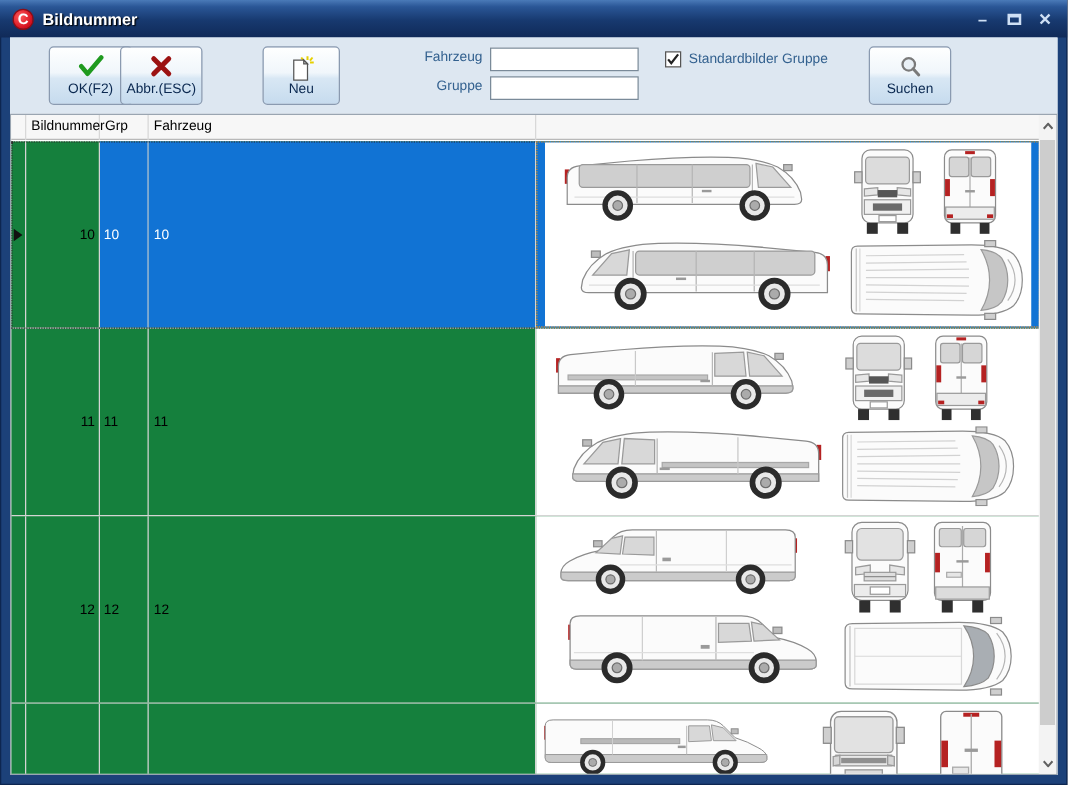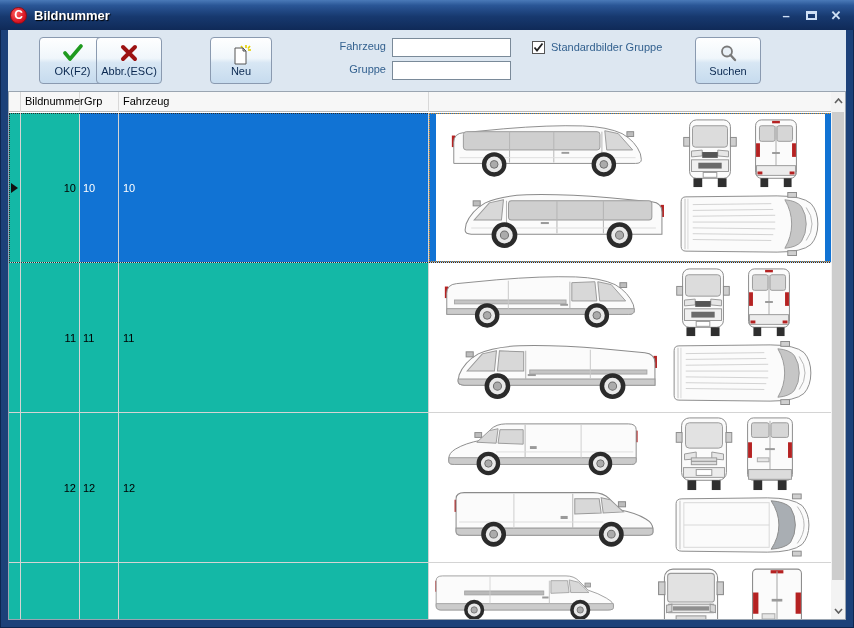--- a/index.html
+++ b/index.html
@@ -37,21 +37,21 @@
   
   .grid{ position:absolute; left:0; top:61px; width:838px; height:529px; background:#fff;
          border:1px solid #9aa5b1; }
   .scrollbar{ position:absolute; right:0; top:0; width:14px; height:527px; background:#f3f3f3; }
   .sb-btn{ position:absolute; left:0; width:14px; height:17px; display:flex; align-items:center; justify-content:center; cursor:pointer;}
   .sb-thumb{ position:absolute; left:1px; top:20px; width:12px; height:468px; background:#cdcdcd; cursor:pointer; }
   .ghead{ position:absolute; left:0; top:0; width:823px; height:20px; background:#f7f7f7;
     display:flex; border-bottom:1px solid #b9b9b9; }
   .hcell{ font-size:11px; color:#000; padding:3px 0 0 4px; border-right:1px solid #d8d8d8; height:20px; }
   .rows{ position:absolute; left:0; top:21px; width:823px; height:506px; overflow:hidden; }
-  .grow{ display:flex; height:150px; border-bottom:1px solid #d4d4d4; background:#14b8a6; }
+  .grow{ display:flex; height:150px; border-bottom:1px solid #d4d4d4; background:#15803d; }
   .cell{ border-right:1px solid #d4d4d4; height:100%; font-size:11px; color:#000;
          display:flex; align-items:center; cursor:default; }
   .c-sel{ width:12px; justify-content:center; }
   .c-bn{ width:59px; justify-content:flex-end; padding-right:3px; }
   .c-grp{ width:39px; padding-left:3px; }
   .c-fz{ width:310px; padding-left:4px; }
   .c-pic{ width:403px; position:relative; border-right:none; }
   .grow.selected{ outline:1px dotted #2b2b2b; outline-offset:-1px; }
   .grow.selected .c-grp, .grow.selected .c-fz{ background:#1173d4; color:#fff; }
   .grow.selected .c-pic{ background:#1173d4; outline:1px dotted #e08a1e; outline-offset:-1px; }

